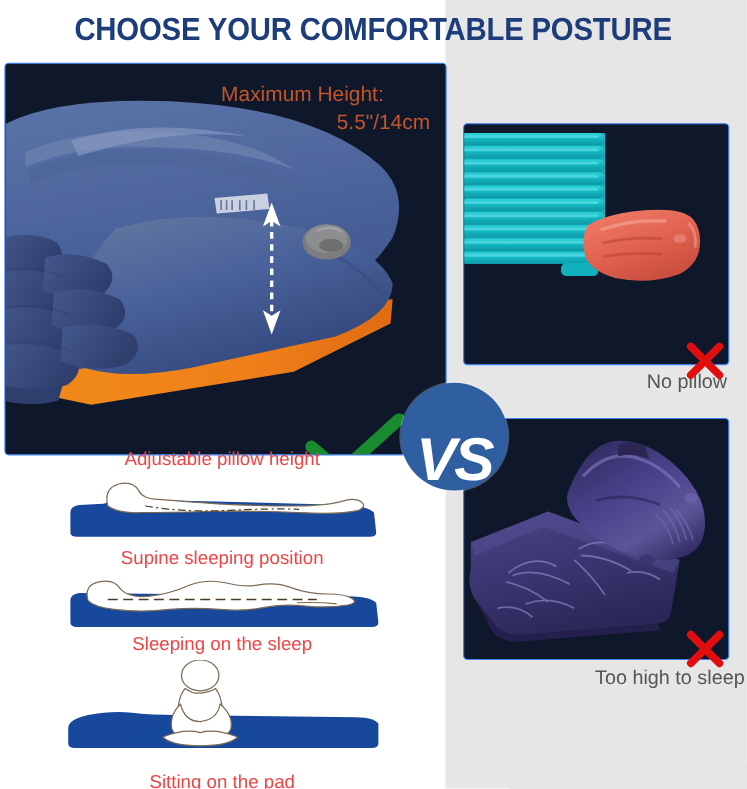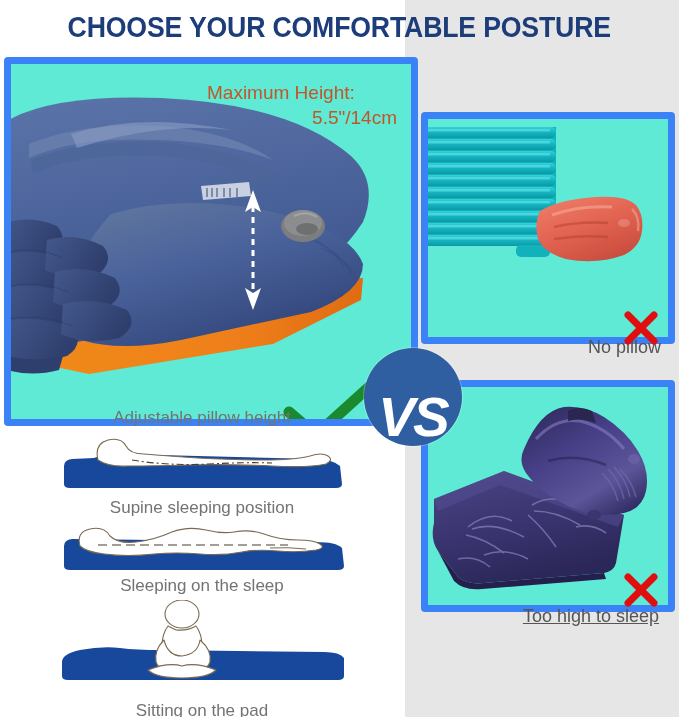--- a/index.html
+++ b/index.html
@@ -17,21 +17,21 @@
   
   .title-bar{position:absolute;left:0;top:0;width:679px;height:55px;
     display:flex;align-items:center;justify-content:center;}
   .title-text{
     color:#1d3d7a;font-weight:bold;font-size:29px;letter-spacing:-0.2px;
     transform:scaleX(0.92);transform-origin:center;white-space:nowrap;
     font-family:"Liberation Sans",sans-serif;
   }
 
   
-  .panel{position:absolute;background:#5eead4;border:7px solid #3b82f6;border-radius:4px;
+  .panel{position:absolute;background:#0f172a;border:1px solid #3b82f6;border-radius:4px;
     overflow:hidden;}
   .panel-main{left:4px;top:57px;width:400px;height:355px;}
   .panel-tr{left:421px;top:112px;width:240px;height:218px;}
   .panel-br{left:421px;top:380px;width:240px;height:218px;}
 
   
   .mainart{position:absolute;left:0;top:0;width:100%;height:100%;}
 
   .max-height-label{
     position:absolute;right:14px;top:16px;width:200px;
@@ -49,31 +49,31 @@
 
   
   .vs-badge{position:absolute;left:364px;top:348px;width:98px;height:98px;border-radius:50%;
     background:#2f5fa0;display:flex;align-items:flex-end;justify-content:center;
     box-shadow:0 0 0 1px rgba(255,255,255,.25);z-index:30;}
   .vs-badge span{color:#fff;font-weight:bold;font-style:italic;font-size:55px;
     letter-spacing:-2px;line-height:1;font-family:"Liberation Sans",sans-serif;
     transform:translateY(-1px);}
 
   
-  .cap-orange{position:absolute;text-align:center;color:#737373;font-size:17px;
+  .cap-orange{position:absolute;text-align:center;color:#ef4444;font-size:17px;
     font-family:"Liberation Sans",sans-serif;white-space:nowrap;}
   .cap-grey{position:absolute;text-align:right;color:#555555;font-size:18px;
     font-family:"Liberation Sans",sans-serif;white-space:nowrap;}
 
   .cap-adjust{left:0;top:408px;width:404px;}
   .cap-supine{left:0;top:498px;width:404px;}
   .cap-side{left:0;top:576px;width:404px;}
   .cap-sit{left:0;top:689px;width:404px;margin-top:12px;}
   .cap-nopillow{left:421px;top:337px;width:240px;}
-  .cap-toohigh{left:419px;top:606px;width:240px;text-decoration:underline;}
+  .cap-toohigh{left:437px;top:606px;width:240px;}
 
   
   .posture{position:absolute;}
   .p1{left:58px;top:432px;width:290px;height:62px;}
   .p2{left:58px;top:520px;width:290px;height:54px;}
   .p3{left:58px;top:600px;width:290px;height:86px;}
 
   
   .redx{position:absolute;width:40px;height:40px;z-index:20;}
   .redx-tr{left:621px;top:308px;}

